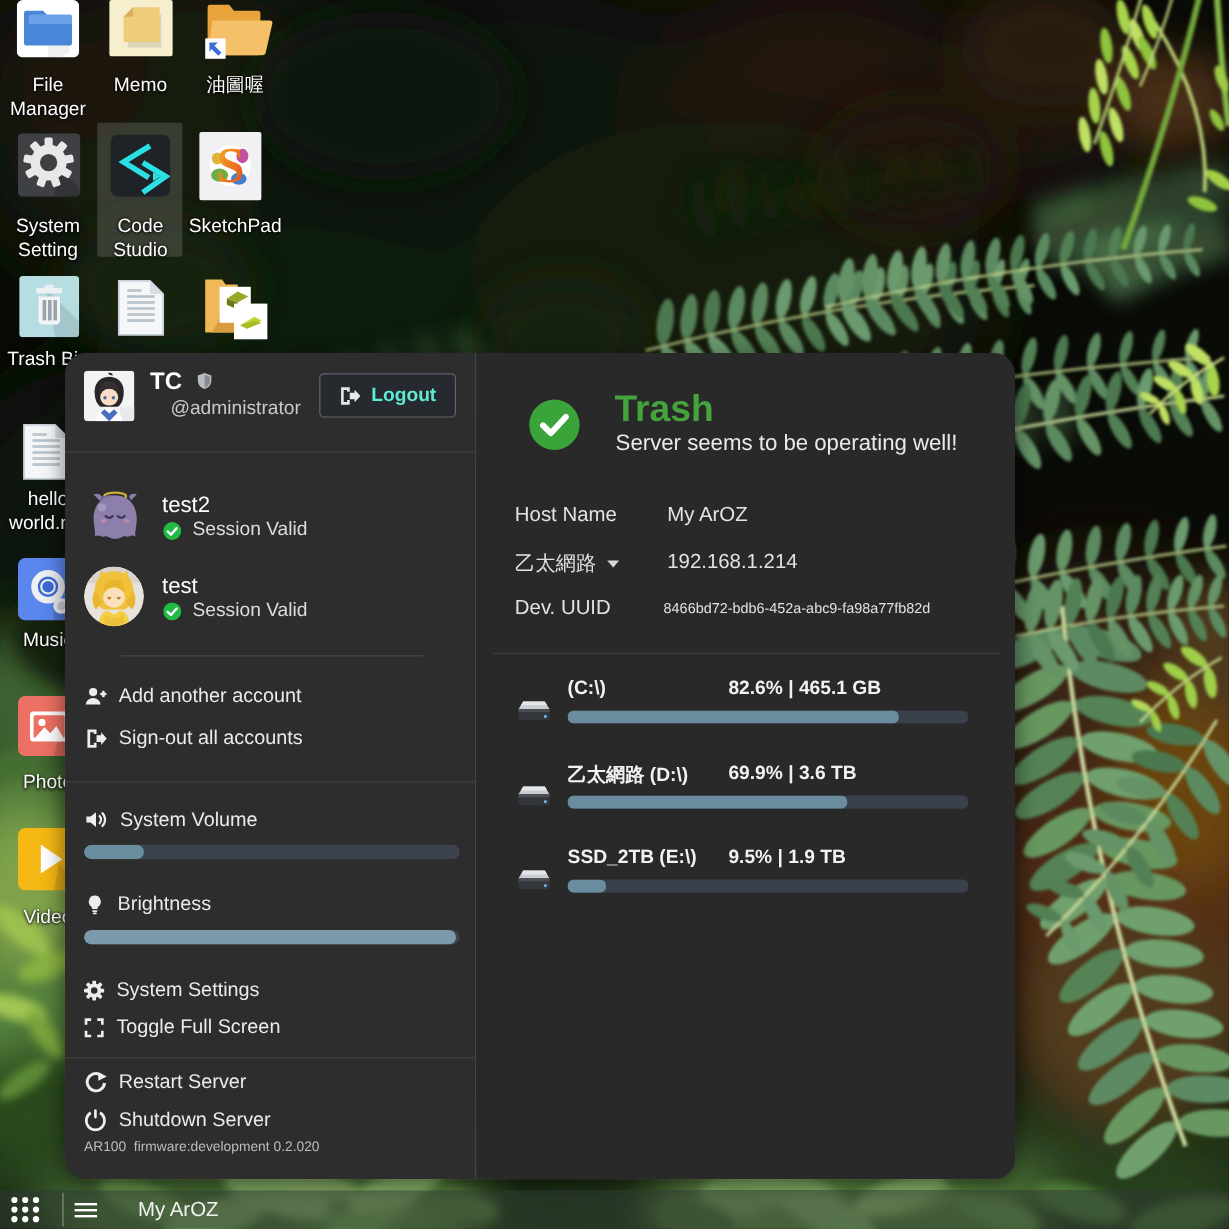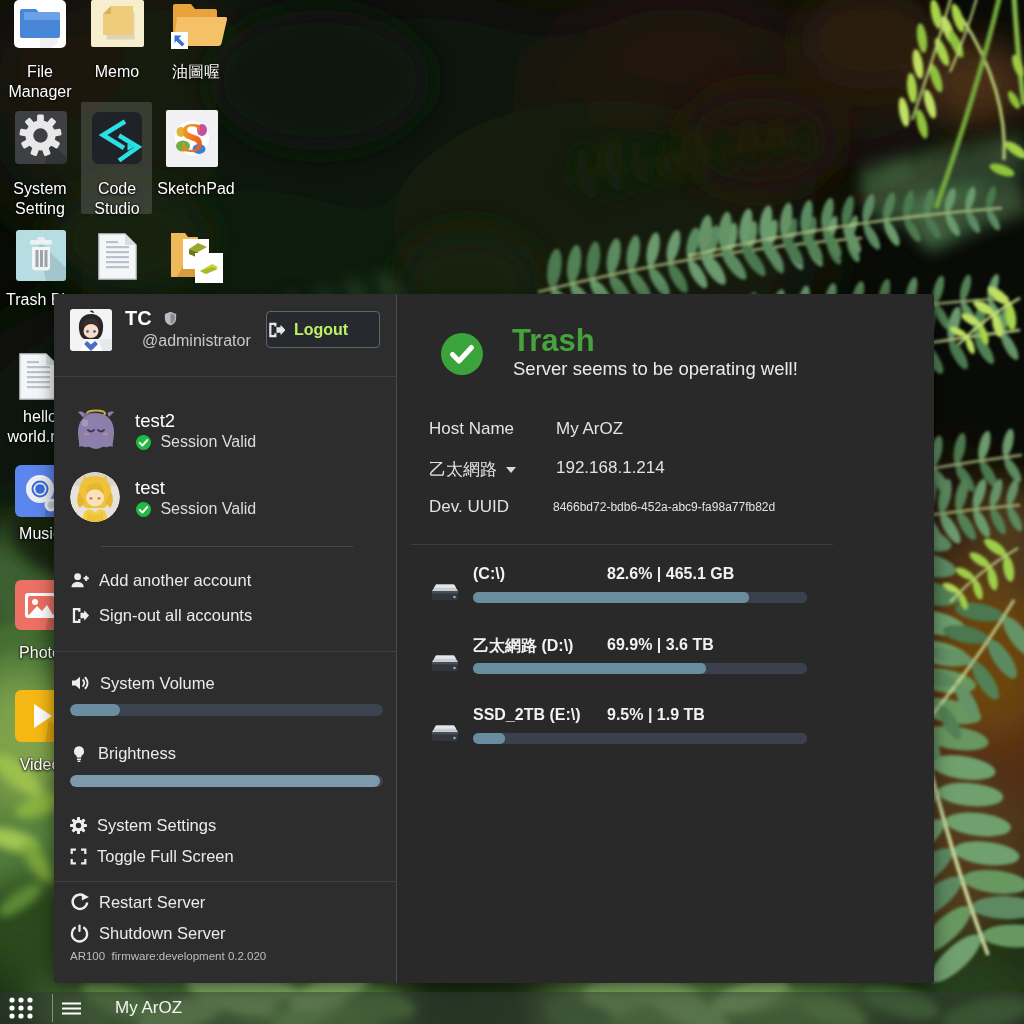--- a/index.html
+++ b/index.html
@@ -1,22 +1,22 @@
 <!DOCTYPE html>
 <html><head><meta charset="utf-8"><style>
 *{margin:0;padding:0;box-sizing:border-box}
 html,body{width:1024px;height:1024px;overflow:hidden;background:#0a0c07;
  font-family:"Liberation Sans",sans-serif;-webkit-font-smoothing:antialiased}
 #stage{position:relative;width:1024px;height:1024px;overflow:hidden}
 #wall{position:absolute;left:0;top:0;width:1024px;height:1024px}
 .icon{position:absolute;text-align:center;color:#fff}
 .ilabel{position:absolute;width:110px;text-align:center;font-size:16px;line-height:19.5px;
  color:#fff;text-shadow:0 1px 3px rgba(0,0,0,.95),0 0 2px rgba(0,0,0,.8)}
-.panelwrap{position:absolute;left:54px;top:294px;width:880px;height:689px;
- border-radius:2px;box-shadow:0 6px 18px rgba(0,0,0,.5);overflow:hidden;display:flex}
+.panelwrap{position:absolute;left:54px;top:294px;width:792px;height:689px;
+ border-radius:18px;box-shadow:0 6px 18px rgba(0,0,0,.5);overflow:hidden;display:flex}
 .lpanel{width:343px;height:100%;background:#2d2d2d;position:relative;border-right:1px solid #3d4f5a}
 .rpanel{flex:1;height:100%;background:#292929;position:relative}
 .divfull{position:absolute;left:0;width:343px;height:1px;background:#414141}
 .divinset{position:absolute;left:47px;width:252px;height:1px;background:#484848}
 .mi{position:absolute;left:16px;display:flex;align-items:center;color:#ebebeb;font-size:16.5px}
 .mi svg{margin-right:10px}
 .bar{position:absolute;left:16px;width:313px;height:12px;border-radius:6px;background:#3b434e;overflow:hidden}
 .bar>div{height:100%;border-radius:6px;background:#6b8da0}
 .acc-name{position:absolute;left:81px;font-size:18.5px;font-weight:normal;color:#fff}
 .sess{position:absolute;left:82px;display:flex;align-items:center;font-size:16px;color:#dcdcdc}
@@ -652,21 +652,21 @@
 <circle cx="24.5" cy="22.5" r="1.4" fill="#3d6bb0"></circle>
 <path d="M10 42 C11 34 15 31.5 21 31.5 C27 31.5 31 34 32 42 Z" fill="#fff"></path>
 <path d="M14 35 L21 42 L28 35 L25 32 L21 35.5 L17 32 Z" fill="#4a6fc2"></path>
 <path d="M20 2 C22 1 24 2 24 4 C22 3.4 21 3.6 20 2 Z" fill="#2a2526"></path>
 </svg></div>
   <div style="position:absolute;left:71px;top:13px;font-size:20px;font-weight:bold;color:#fff">TC&nbsp; <span style="vertical-align:-1px"><svg width="15" height="15" viewBox="0 0 20 20">
 <path d="M10 1 L17.5 4 V9.5 C17.5 14.5 14.3 17.6 10 19 C5.7 17.6 2.5 14.5 2.5 9.5 V4 Z" fill="#b9bcc0"></path>
 <path d="M10 3 L16 5.4 V9.6 C16 13.6 13.4 16.2 10 17.4 Z" fill="#888b90"></path>
 </svg></span></div>
   <div style="position:absolute;left:88px;top:38px;font-size:16px;color:#c9c9c9">@administrator</div>
-  <div style="position:absolute;left:212px;top:17px;width:114px;height:37px;border:1px solid #60656c;border-radius:4px;background:#26292d;display:flex;align-items:center;justify-content:flex-start;color:#bef264;font-size:16px;font-weight:bold"><svg width="18" height="18" viewBox="0 0 20 20" fill="#e8e8e8">
+  <div style="position:absolute;left:212px;top:17px;width:114px;height:37px;border:1px solid #60656c;border-radius:4px;background:#26292d;display:flex;align-items:center;justify-content:center;color:#5eead4;font-size:16px;font-weight:bold"><svg width="18" height="18" viewBox="0 0 20 20" fill="#e8e8e8">
 <path d="M2.5 2 h8 v4 H8.1 V4.4 H4.9 v11.2 h3.2 V13.6 h2.4 v4.4 h-8 Z"></path>
 <path d="M10.5 7 h4.5 V4.2 L20.5 10 l-5.5 5.8 V13 h-4.5 Z"></path>
 </svg>&nbsp;&nbsp;Logout</div>
   <div class="divfull" style="top:82px"></div>
 
   <div style="position:absolute;left:17px;top:112px"><svg width="50" height="46" viewBox="0 0 50 46">
 <ellipse cx="25" cy="7.5" rx="9" ry="3" fill="none" stroke="#c9ad3e" stroke-width="2"></ellipse>
 <path d="M25 7 C13 7 7 16 7 26 C7 33 9 38 8 41 C12 39 13 42 16 41 C19 40 20 43 25 43 C30 43 31 40 34 41 C37 42 38 39 42 41 C41 38 43 33 43 26 C43 16 37 7 25 7 Z" fill="#8d7fab"></path>
 <path d="M25 7 C20 7 16 9 13 12 L10 9 C12 7.5 15 7 17 7.5 C19 6.5 22 6.4 25 7 Z" fill="#776a94"></path>
 <path d="M12 11 L7 6 C9 5 12 5.5 13.5 7.5 Z" fill="#8d7fab"></path>

